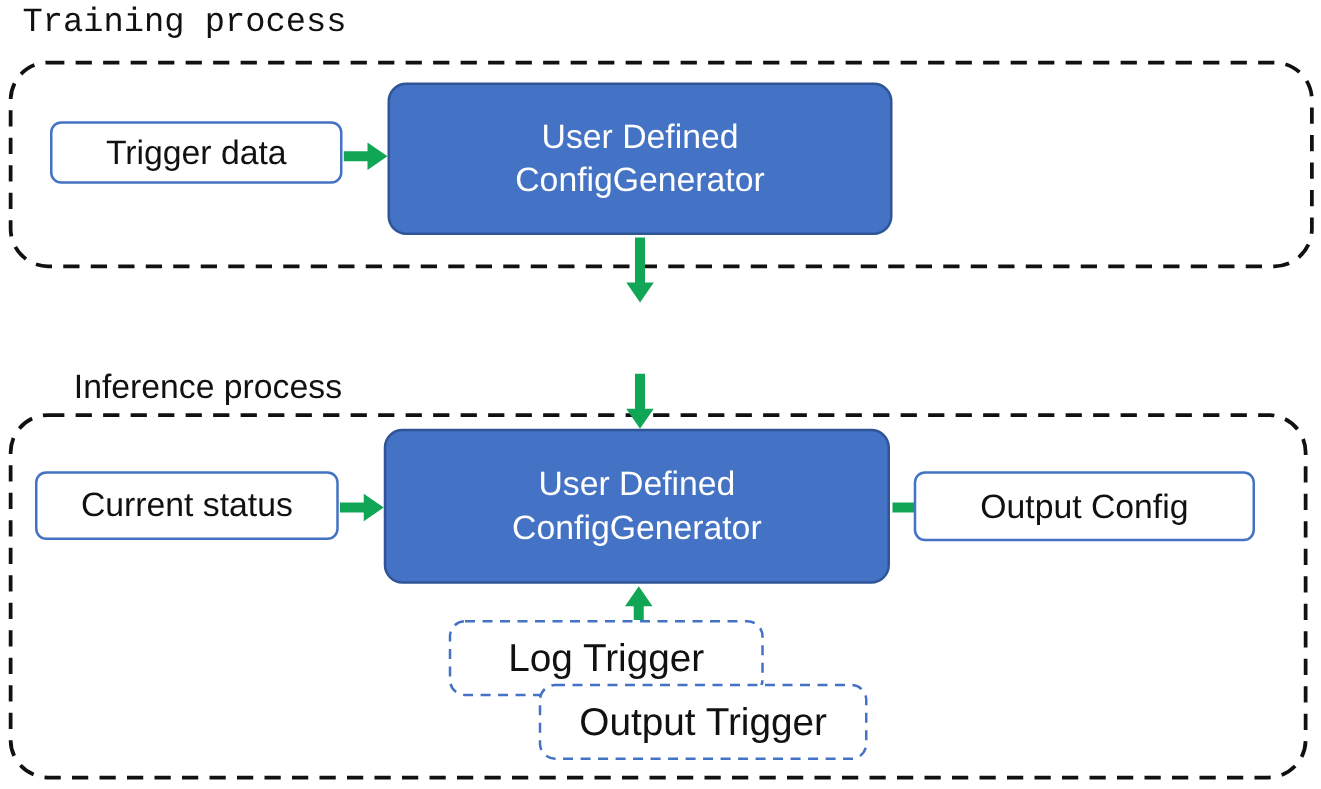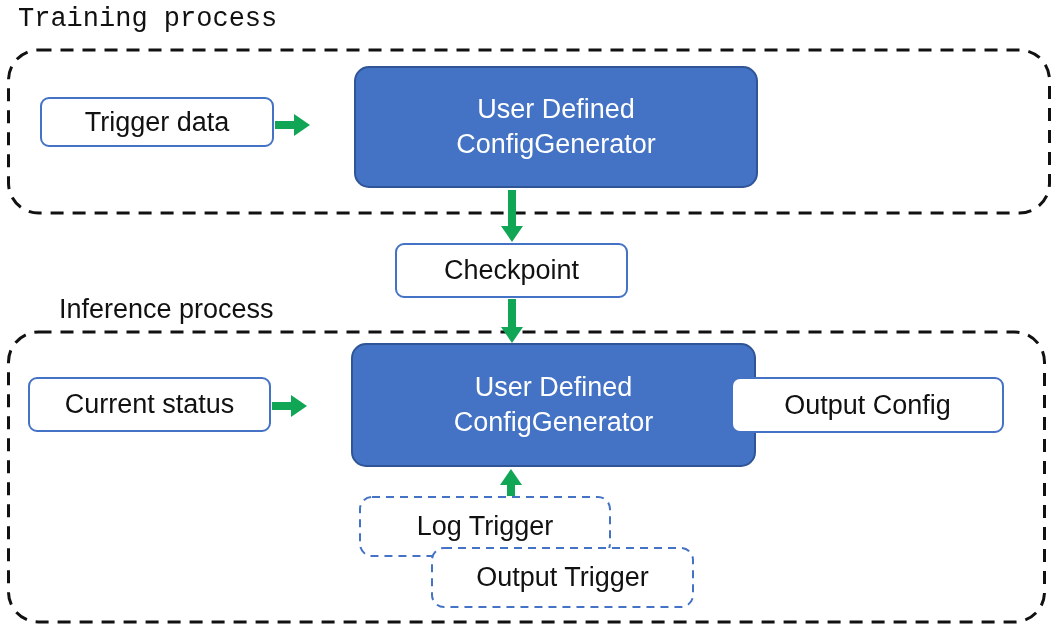--- a/index.html
+++ b/index.html
@@ -71,29 +71,28 @@
     align-items: center;
     justify-content: center;
     background: var(--box-fill-blue, #4472C4);
     border: 2px solid var(--box-border-dark-blue, #2F5597);
     border-radius: 15px;
     font-size: 27px;
     line-height: 1.3;
     color: var(--text-white, #ffffff);
     box-sizing: border-box;
     text-align: center;
-    margin-left: 44px;
   }
 
   .trigger-label {
     position: absolute;
     display: flex;
     align-items: center;
     justify-content: center;
-    font-size: 27px;
+    font-size: 31px;
     color: var(--text-dark, #111111);
     box-sizing: border-box;
     white-space: nowrap;
   }
 </style>
 </head>
 <body>
 
 <div class="canvas">
 
@@ -134,21 +133,20 @@
   <div class="section-title" style="left:18px; top:4px;font-family:Liberation Mono, monospace;">Training process</div>
   <div class="section-title" style="left:18px; top:294px;margin-left:41px;">Inference process</div>
 
   <div class="wbox" style="left:40px; top:97px; width:234px; height:50px;">Trigger data</div>
 
   <div class="bluebox" style="left:310px; top:66px; width:404px; height:122px;">
     <span>User Defined</span>
     <span>ConfigGenerator</span>
   </div>
 
-  <div class="wbox" style="left:395px; top:243px; width:233px; height:55px;">Checkpoint</div>
 
   <div class="wbox" style="left:28px; top:377px; width:243px; height:55px;">Current status</div>
 
   <div class="bluebox" style="left:307px; top:343px; width:405px; height:124px;">
     <span>User Defined</span>
     <span>ConfigGenerator</span>
   </div>
 
   <div class="wbox" style="left:731px; top:377px; width:273px; height:56px;">Output Config</div>
 

